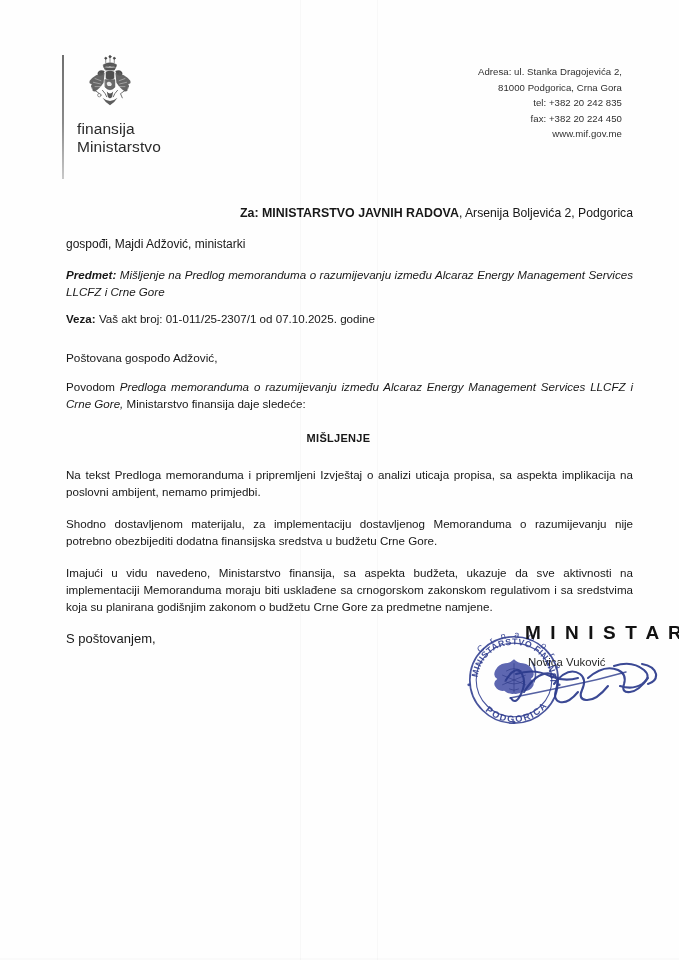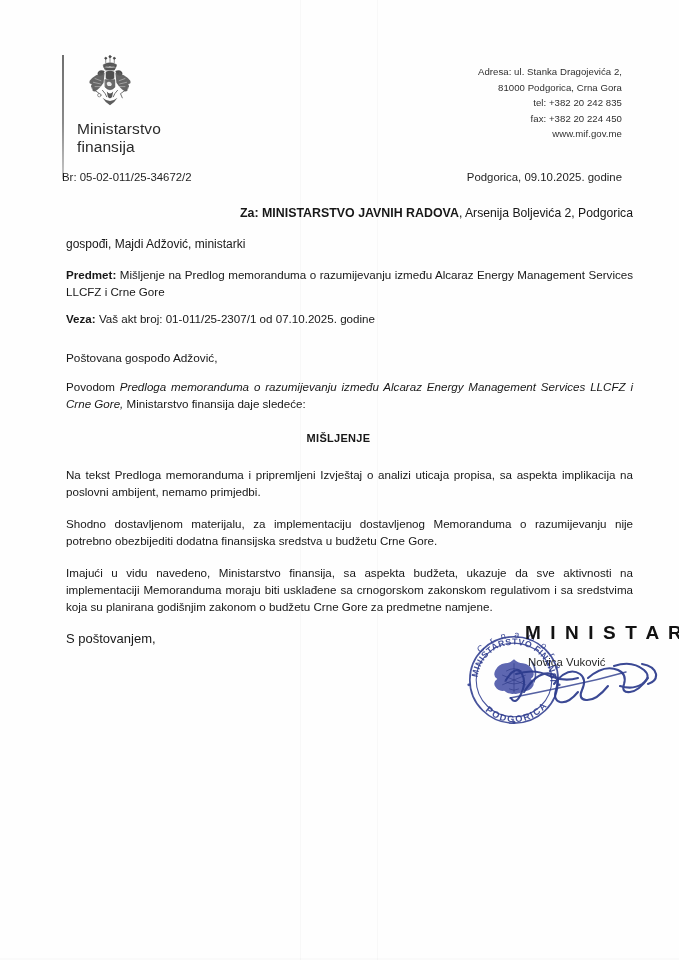--- a/index.html
+++ b/index.html
@@ -118,20 +118,21 @@
   }
   .row-to b { font-size: 12.4px; }
   .row-attn {
     font-size: 12px;
     margin-bottom: 14px;
   }
   .row-subject {
     text-align: justify;
     margin-bottom: 11px;
     line-height: 1.42;
+    font-style: italic;
   }
   .row-ref2 {
     margin-bottom: 22px;
   }
   .salutation {
     margin-bottom: 12px;
     font-size: 11.8px;
   }
   .intro {
     text-align: justify;
@@ -241,38 +242,34 @@
           <path d="M36 68 Q42 74 44 80 M64 68 Q58 74 56 80" stroke="#555" stroke-width="1.6"></path>
 
           <path d="M16 64 L30 74 M84 64 L70 74" stroke="#5a5a5a" stroke-width="1.6"></path>
           <circle cx="30" cy="77" r="3.2" fill="none" stroke="#5a5a5a" stroke-width="1.2"></circle>
           <path d="M70 75 L73 82" stroke="#5a5a5a" stroke-width="1.6"></path>
 
           <path d="M36 82 Q50 94 64 82 Q58 92 50 96 Q42 92 36 82 Z" fill="#5d5d5d" stroke="none"></path>
         </g>
       </svg>
       <div class="ministry-name">
+        <span>finansija</span>
         <span>Ministarstvo</span>
-        <span>finansija</span>
       </div>
     </div>
   </div>
 
   <div class="address-block">
     <div>Adresa: ul. Stanka Dragojevića 2,</div>
     <div>81000 Podgorica, Crna Gora</div>
     <div>tel: +382 20 242 835</div>
     <div>fax: +382 20 224 450</div>
     <div>www.mif.gov.me</div>
   </div>
 
-  <div class="ref-row">
-    <div>Br: 05-02-011/25-34672/2</div>
-    <div>Podgorica, 09.10.2025. godine</div>
-  </div>
 
   <div class="body-wrap">
 
     <div class="row-to">
       <b>Za:</b>
       <b>MINISTARSTVO JAVNIH RADOVA</b><span>, Arsenija Boljevića 2, Podgorica</span>
     </div>
 
     <div class="row-attn">gospođi, Majdi Adžović, ministarki</div>
 

